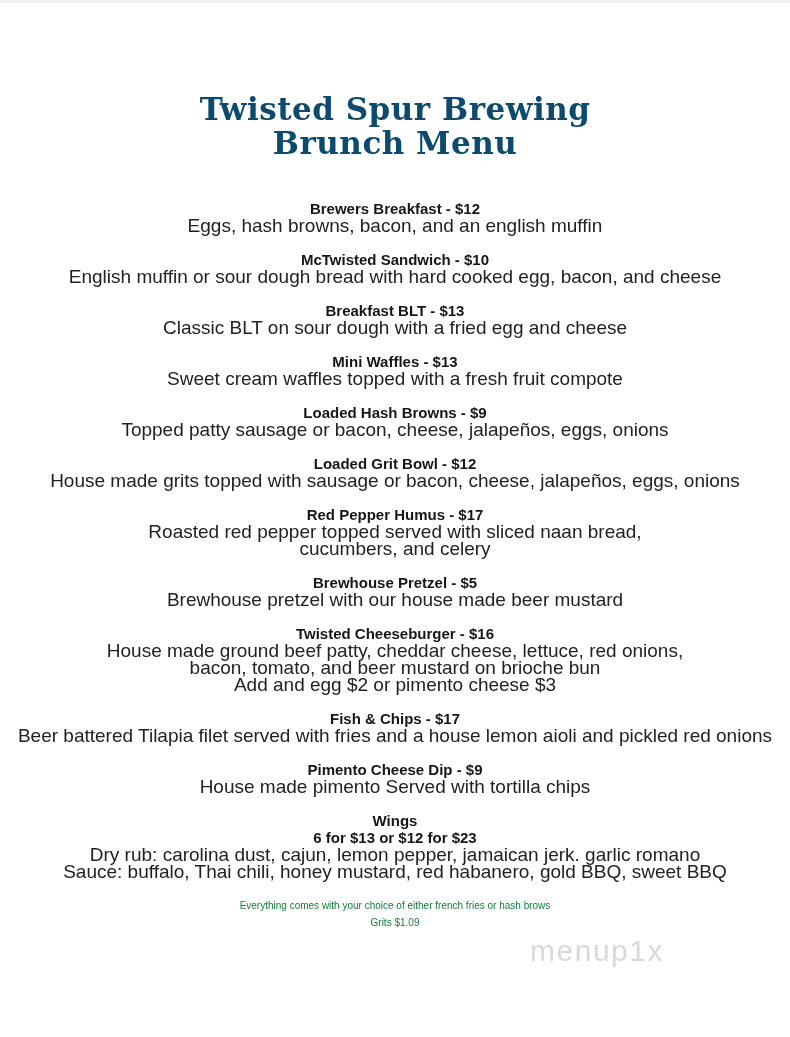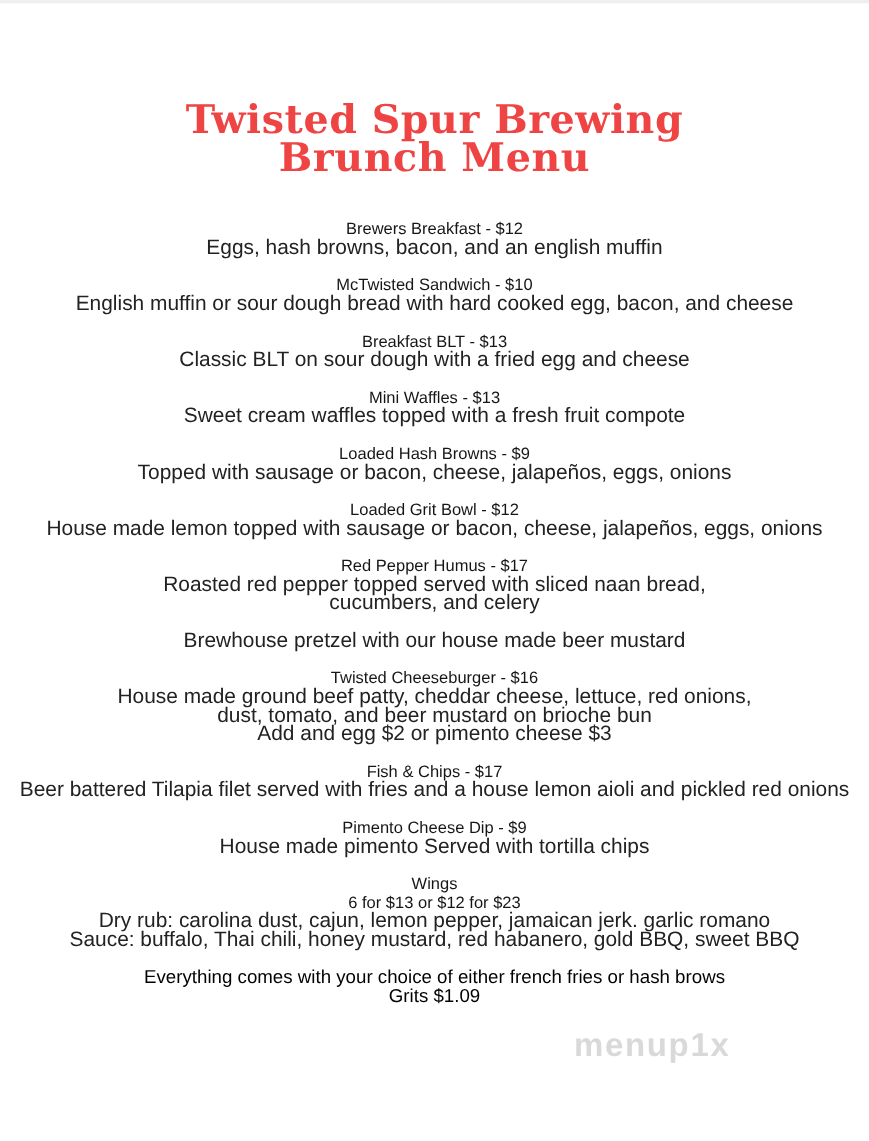--- a/index.html
+++ b/index.html
@@ -21,61 +21,61 @@
     background: #efefef;
   }
   .page {
     width: 100%;
     text-align: center;
   }
   .title {
     margin: 89px 0 0 0;
     font-family: "DejaVu Serif", serif;
     font-weight: 700;
-    font-size: 36px;
+    font-size: 31px;
     line-height: 34px;
     letter-spacing: 0.5px;
-    color: #ef4444;
+    color: #0c4a6e;
   }
   .menu-items {
     margin-top: 40px;
   }
   .item {
     margin: 0 0 17px 0;
   }
   .item-name,
   .item-bold-line {
-    font-weight: 400;
+    font-weight: 700;
     font-size: 15px;
     line-height: 17px;
     color: #161616;
   }
   .item-desc {
     font-size: 19px;
     line-height: 17px;
     color: #222222;
   }
   .footer {
     margin-top: 17px;
   }
   .footer-line {
-    font-size: 17px;
+    font-size: 10px;
     line-height: 17px;
-    color: #000000;
+    color: #15803d;
   }
   .watermark {
     position: absolute;
     top: 936px;
     right: 126px;
     font-size: 30px;
     line-height: 30px;
     letter-spacing: 1.5px;
     color: #d9d9d9;
     font-family: "Liberation Sans", sans-serif;
-    font-weight: 700;
+    font-weight: 400;
     user-select: none;
   }
 </style>
 </head>
 <body>
 
 <div class="top-strip"></div>
 
 <div class="page">
 
@@ -100,42 +100,43 @@
   <div class="item-desc">Classic BLT on sour dough with a fried egg and cheese</div>
       </section>
 
   <section class="item">
     <div class="item-name">Mini Waffles - $13</div>
   <div class="item-desc">Sweet cream waffles topped with a fresh fruit compote</div>
       </section>
 
   <section class="item">
     <div class="item-name">Loaded Hash Browns - $9</div>
-  <div class="item-desc">Topped with sausage or bacon, cheese, jalapeños, eggs, onions</div>
+  <div class="item-desc">Topped patty sausage or bacon, cheese, jalapeños, eggs, onions</div>
       </section>
 
   <section class="item">
     <div class="item-name">Loaded Grit Bowl - $12</div>
-  <div class="item-desc">House made lemon topped with sausage or bacon, cheese, jalapeños, eggs, onions</div>
+  <div class="item-desc">House made grits topped with sausage or bacon, cheese, jalapeños, eggs, onions</div>
       </section>
 
   <section class="item">
     <div class="item-name">Red Pepper Humus - $17</div>
   <div class="item-desc">Roasted red pepper topped served with sliced naan bread,</div>
         <div class="item-desc">cucumbers, and celery</div>
       </section>
 
   <section class="item">
+    <div class="item-name">Brewhouse Pretzel - $5</div>
   <div class="item-desc">Brewhouse pretzel with our house made beer mustard</div>
       </section>
 
   <section class="item">
     <div class="item-name">Twisted Cheeseburger - $16</div>
   <div class="item-desc">House made ground beef patty, cheddar cheese, lettuce, red onions,</div>
-        <div class="item-desc">dust, tomato, and beer mustard on brioche bun</div>
+        <div class="item-desc">bacon, tomato, and beer mustard on brioche bun</div>
         <div class="item-desc">Add and egg $2 or pimento cheese $3</div>
       </section>
 
   <section class="item">
     <div class="item-name">Fish &amp; Chips - $17</div>
   <div class="item-desc">Beer battered Tilapia filet served with fries and a house lemon aioli and pickled red onions</div>
       </section>
 
   <section class="item">
     <div class="item-name">Pimento Cheese Dip - $9</div>

